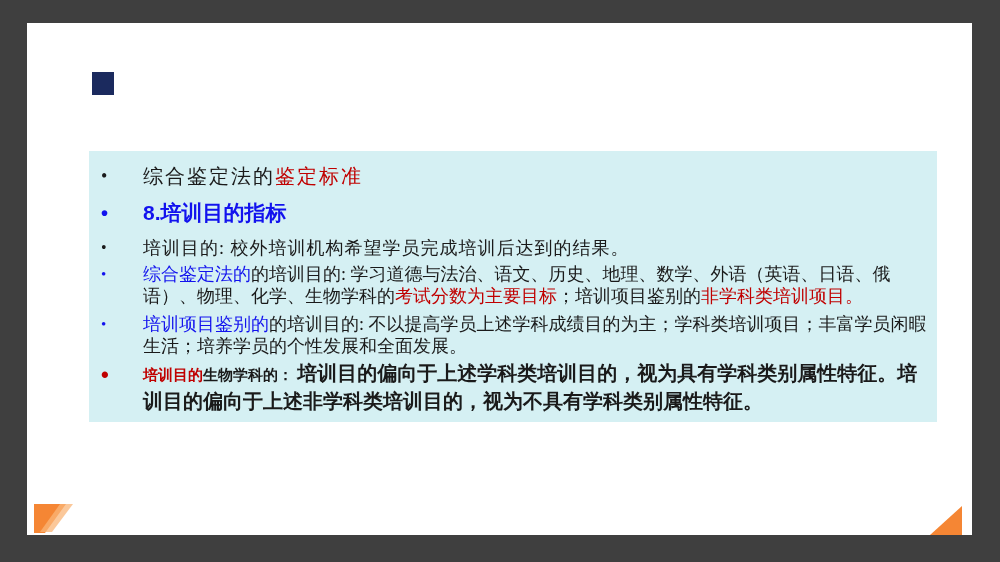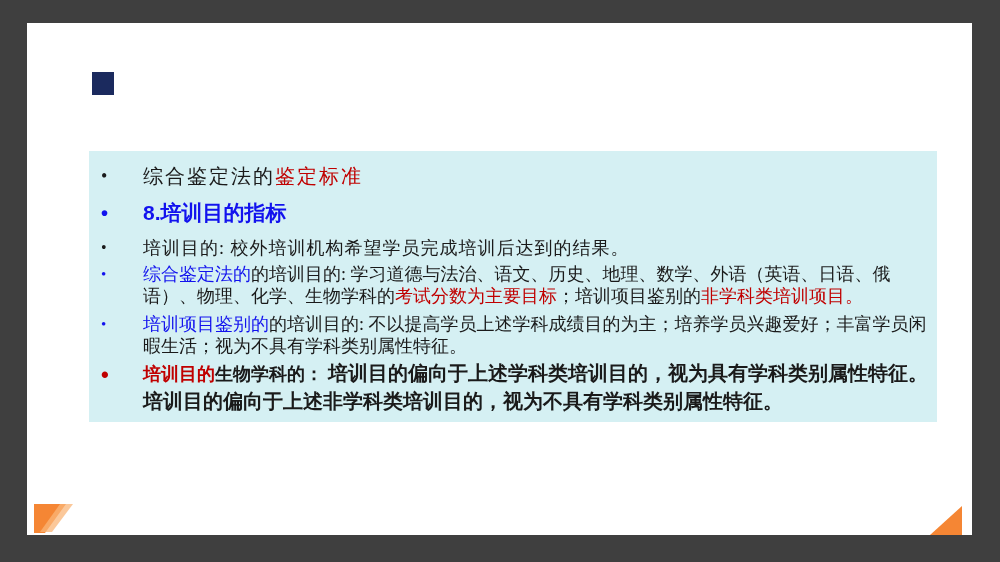--- a/index.html
+++ b/index.html
@@ -71,21 +71,21 @@
   .b2 { top: 49px;  font-size: 21px; line-height: 26px; font-weight: bold; }
   .b2 .marker { font-size: 20px; }
   .b3 { top: 86px;  font-size: 18px; line-height: 22px; letter-spacing: 1px; }
   .b3 .marker { font-size: 16px; }
   .b4 { top: 112px; font-size: 18px; line-height: 22px; }
   .b4 .marker { font-size: 15px; }
   .b5 { top: 162px; font-size: 18px; line-height: 22px; }
   .b5 .marker { font-size: 15px; }
   .b6 { top: 209px; font-size: 20px; line-height: 27px; font-weight: bold; }
   .b6 .marker { font-size: 22px; line-height: 29px; }
-  .b6 .big { font-size: 18px; }
+  .b6 .big { font-size: 15px; }
 
   .corner-svg { position: absolute; }
   .corner-bl { left: 0; bottom: 0; }
   .corner-br { right: 0; bottom: 0; }
 </style>
 </head>
 <body>
 
 <div class="frame">
   <div class="slide">
@@ -118,21 +118,21 @@
       <div class="bullet b4 serif">
         <span class="marker c-blue">•</span>
         <div class="btext">
           <span class="c-blue">综合鉴定法的</span><span class="c-ink">的培训目的: 学习道德与法治、语文、历史、地理、数学、外语（英语、日语、俄语）、物理、化学、生物学科的</span><span class="c-red">考试分数为主要目标</span><span class="c-ink">；培训项目鉴别的</span><span class="c-red">非学科类培训项目。</span>
         </div>
       </div>
 
       <div class="bullet b5 serif">
         <span class="marker c-blue">•</span>
         <div class="btext">
-          <span class="c-blue">培训项目鉴别的</span><span class="c-ink">的培训目的: 不以提高学员上述学科成绩目的为主；培养学员兴趣爱好；丰富学员闲暇生活；视为不具有学科类别属性特征。</span>
+          <span class="c-blue">培训项目鉴别的</span><span class="c-ink">的培训目的: 不以提高学员上述学科成绩目的为主；学科类培训项目；丰富学员闲暇生活；培养学员的个性发展和全面发展。</span>
         </div>
       </div>
 
       <div class="bullet b6 sans">
         <span class="marker c-red">•</span>
         <div class="btext">
           <span class="big c-red">培训目的</span><span class="big c-ink">生物学科的： </span><span class="c-ink">培训目的偏向于上述学科类培训目的，视为具有学科类别属性特征。培训目的偏向于上述非学科类培训目的，视为不具有学科类别属性特征。</span>
         </div>
       </div>
 

